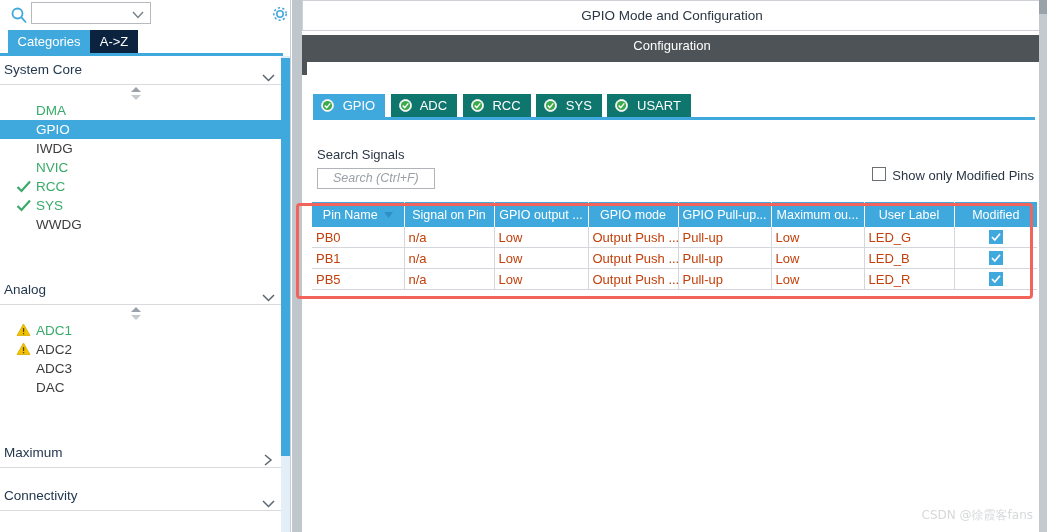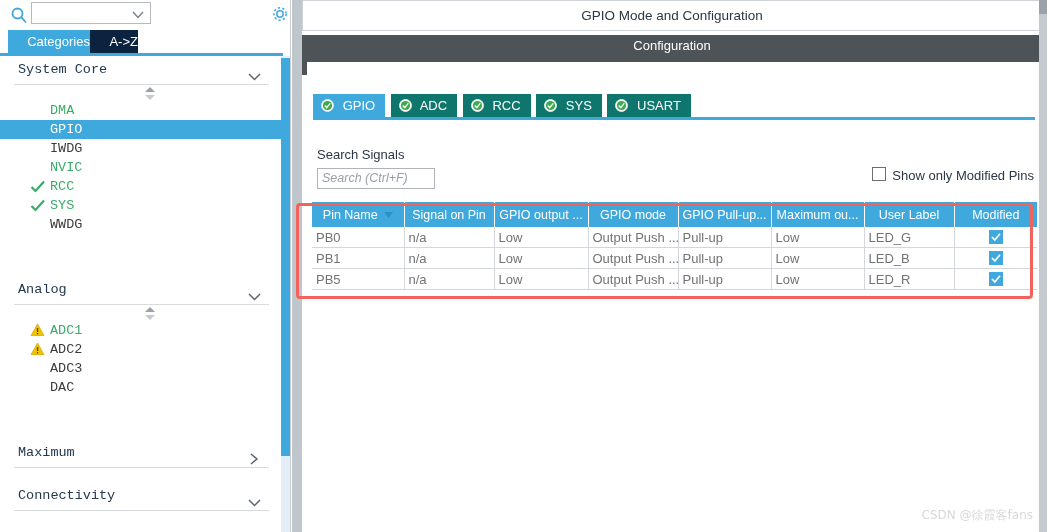--- a/index.html
+++ b/index.html
@@ -32,35 +32,35 @@
   .search-combo .chev{
     position:absolute;right:6px;top:5px;width:12px;height:10px;
   }
   .gear-btn{
     position:absolute;left:270px;top:4px;width:20px;height:20px;cursor:pointer;
   }
 
   .cat-tabs{position:absolute;left:0;top:30px;height:23px;width:291px;}
   .cat-tab{
     position:absolute;top:0;height:23px;line-height:23px;
-    font-size:13px;text-align:right;box-sizing:border-box;cursor:pointer;
+    font-size:13px;text-align:center;box-sizing:border-box;cursor:pointer;
   }
   .cat-tab.active{left:8px;width:82px;background:#3fa9dd;color:#fff;}
   .cat-tab.inactive{left:90px;width:48px;background:#0c2340;color:#fff;}
 
   .cat-underline{
     position:absolute;left:0;top:53px;width:283px;height:3px;background:#3fa9dd;
   }
 
   .tree{
     position:absolute;left:0;top:56px;width:283px;height:476px;
     background:#fff;overflow:hidden;
   }
   .grp{
-    position:relative;margin:0 14px;font-family:Liberation Mono, monospace;
+    position:relative;margin:0 0;
   }
   .grp-head{
     position:relative;height:28px;line-height:28px;
     font-size:13.5px;color:#23384f;
     border-bottom:1px solid #d8dade;cursor:pointer;padding-left:4px;
   }
   .grp-head .gchev{
     position:absolute;right:8px;top:9px;width:13px;height:10px;
   }
   .spinner{
@@ -123,21 +123,21 @@
   .ptab-underline{
     position:absolute;left:6px;top:55px;width:722px;height:3px;background:#3fa9dd;
   }
 
   .search-signals-label{
     position:absolute;left:10px;top:85px;font-size:13px;color:#2b3744;
   }
   .sig-search{
     position:absolute;left:10px;top:106px;width:118px;height:21px;
     border:1px solid #b0b4b9;background:#ffffff;box-sizing:border-box;
-    font-size:12.5px;font-style:italic;color:#9aa0a6;line-height:19px;padding-left:4px;
+    font-size:12.5px;font-style:italic;color:#9aa0a6;line-height:19px;padding-left:15px;
   }
   .show-mod{
     position:absolute;right:8px;top:105px;font-size:13px;color:#2b3744;white-space:nowrap;
   }
   .show-mod .cb{
     display:inline-block;width:12px;height:12px;border:1px solid #6b7076;
     background:#fff;vertical-align:-1px;margin-right:6px;cursor:pointer;
   }
 
   
@@ -146,21 +146,21 @@
     border-collapse:collapse;table-layout:fixed;font-size:13px;
   }
   .gtable th{
     background:#3fa9dd;color:#ffffff;font-weight:normal;
     height:17px;font-size:12.5px;text-align:center;
     border-right:1px solid #ffffff;padding:4px;overflow:hidden;white-space:nowrap;
   }
   .gtable th:last-child{border-right:none;}
   .gtable td{
     height:20px;border-bottom:1px solid #d3d6da;border-right:1px solid #d3d6da;
-    padding:0 0 0 4px;color:#737373;font-size:13px;white-space:nowrap;overflow:hidden;
+    padding:0 0 0 4px;color:#c2410c;font-size:13px;white-space:nowrap;overflow:hidden;
   }
   .gtable td:last-child{border-right:none;text-align:center;padding-left:0;}
   .gtable tr.filler td{height:21px;border-bottom:none;border-right:none;}
   .sortarrow{display:inline-block;margin-left:6px;vertical-align:1px;}
   .rowcb{
     display:inline-block;width:14px;height:14px;background:#3fa9dd;position:relative;vertical-align:-2px;
   }
   .rowcb svg{position:absolute;left:2px;top:2px;}
 
   .red-box{

